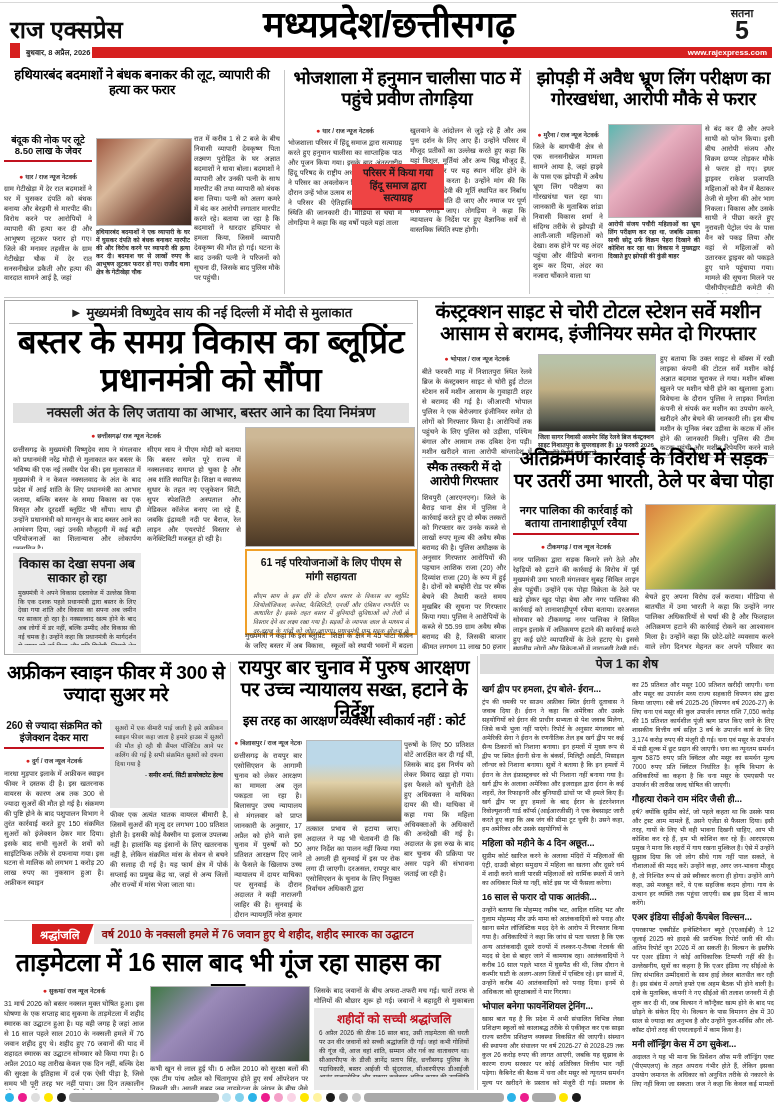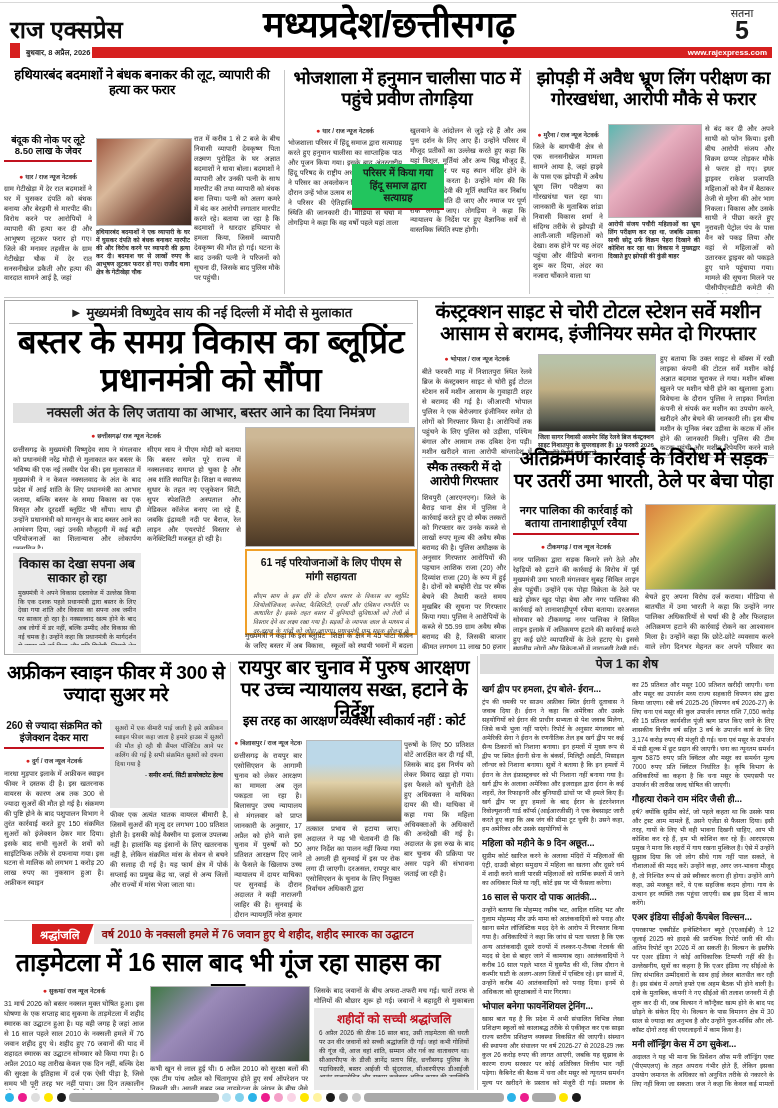--- a/index.html
+++ b/index.html
@@ -43,21 +43,21 @@
   <div class="abs" style="left:10px;top:12px;font-size:24px;font-weight:bold;color:#0c0c0c">राज एक्सप्रेस</div>
   <div class="abs" style="left:10px;top:43px;width:10px;height:15px;background:#d6201f"></div>
   <div class="abs" style="left:26px;top:47px;font-size:7.5px;font-weight:bold;color:#222">बुधवार, 8 अप्रैल, 2026</div>
 
   <div class="abs mastbar" style="left:92px;top:47px;width:680px;height:11px;display:flex;justify-content:flex-end;align-items:center">
     <span style="color:#fff;font-size:8px;font-weight:bold;padding-right:5px">www.rajexpress.com</span>
   </div>
 
   <div class="abs hl" style="left:174px;top:4px;width:430px;font-size:36px;font-weight:bold">मध्यप्रदेश/छत्तीसगढ़</div>
 
-  <div class="abs" style="left:716px;top:5px;width:52px;text-align:center;font-size:11px;font-weight:normal">सतना</div>
+  <div class="abs" style="left:716px;top:5px;width:52px;text-align:center;font-size:11px;font-weight:bold">सतना</div>
   <div class="abs" style="left:716px;top:16px;width:52px;text-align:center;font-size:25px;font-weight:bold">5</div>
 
   <div class="vline" style="left:284px;top:70px;height:224px"></div>
   <div class="vline" style="left:529px;top:70px;height:224px"></div>
   <div class="hline" style="left:4px;top:297px;width:770px"></div>
 
   <div class="abs" style="left:4px;top:68px;width:276px;height:226px">
     <div class="hl" style="font-size:13px">हथियारबंद बदमाशों ने बंधक बनाकर की लूट, व्यापारी की हत्या कर फरार</div>
     <div class="abs subred" style="left:0;top:66px;width:88px;font-size:9.5px">बंदूक की नोक पर लूटे 8.50 लाख के जेवर</div>
     <div class="abs byline" style="left:0;top:104px;width:88px">
@@ -69,21 +69,21 @@
     <div class="abs body" style="left:190px;top:66px;width:86px;height:160px">रात में करीब 1 से 2 बजे के बीच निवासी व्यापारी देवकृष्ण पिता लक्ष्मण पुरोहित के घर अज्ञात बदमाशों ने धावा बोला। बदमाशों ने व्यापारी और उनकी पत्नी के साथ मारपीट की तथा व्यापारी को बंधक बना लिया। पत्नी को अलग कमरे में बंद कर आरोपी लगातार मारपीट करते रहे। बताया जा रहा है कि बदमाशों ने धारदार हथियार से हमला किया, जिसमें व्यापारी देवकृष्ण की मौत हो गई। घटना के बाद उनकी पत्नी ने परिजनों को सूचना दी, जिसके बाद पुलिस मौके पर पहुंची।</div>
   </div>
 
   <div class="abs" style="left:288px;top:68px;width:238px;height:226px">
     <div class="hl" style="font-size:18px">भोजशाला में हनुमान चालीसा पाठ में पहुंचे प्रवीण तोगड़िया</div>
     <div class="abs byline" style="left:0;top:58px;width:114px">
       <span class="rdot">●</span><span>धार / राज न्यूज नेटवर्क</span>
     </div>
     <div class="abs body" style="left:0;top:70px;width:114px;height:156px">भोजशाला परिसर में हिंदू समाज द्वारा सत्याग्रह करते हुए हनुमान चालीसा का साप्ताहिक पाठ और पूजन किया गया। इसके बाद अंतरराष्ट्रीय हिंदू परिषद के राष्ट्रीय अध्यक्ष प्रवीण तोगड़िया ने परिसर का अवलोकन किया। अवलोकन के दौरान उन्हें भोज उत्सव समिति के गोपाल शर्मा ने परिसर की ऐतिहासिकता और वर्तमान स्थिति की जानकारी दी। मीडिया से चर्चा में तोगड़िया ने कहा कि वह वर्षों पहले यहां ताला</div>
     <div class="abs body" style="left:122px;top:58px;width:116px;height:168px">खुलवाने के आंदोलन से जुड़े रहे हैं और अब पुनः दर्शन के लिए आए हैं। उन्होंने परिसर में मौजूद प्रतीकों का उल्लेख करते हुए कहा कि यहां त्रिशूल, मूर्तियां और अन्य चिह्न मौजूद हैं, जिनके आधार पर यह स्थान मंदिर होने के साक्ष्य प्रस्तुत करता है। उन्होंने मांग की कि परिसर में वाग्देवी की मूर्ति स्थापित कर निर्बाध पूजा की अनुमति दी जाए और नमाज पर पूर्ण रोक लगाई जाए। तोगड़िया ने कहा कि न्यायालय के निर्देश पर हुए वैज्ञानिक सर्वे से वास्तविक स्थिति स्पष्ट होगी।</div>
-    <div class="abs" style="left:64px;top:96px;width:84px;background:#22c55e;padding:3px 4px;font-size:10px;font-weight:bold;text-align:center;line-height:1.25;border-bottom:2px solid #b01116">परिसर में किया गया हिंदू समाज द्वारा सत्याग्रह</div>
+    <div class="abs" style="left:64px;top:96px;width:84px;background:#ef4444;padding:3px 4px;font-size:10px;font-weight:bold;text-align:center;line-height:1.25;border-bottom:2px solid #b01116">परिसर में किया गया हिंदू समाज द्वारा सत्याग्रह</div>
   </div>
 
   <div class="abs" style="left:533px;top:68px;width:241px;height:226px">
     <div class="hl" style="font-size:18px">झोपड़ी में अवैध भ्रूण लिंग परीक्षण का गोरखधंधा, आरोपी मौके से फरार</div>
     <div class="abs byline" style="left:0;top:62px;width:70px">
       <span class="rdot">●</span><span>मुरैना / राज न्यूज नेटवर्क</span>
     </div>
     <div class="abs body" style="left:0;top:74px;width:70px;height:152px">जिले के बागचीनी क्षेत्र से एक सनसनीखेज मामला सामने आया है, जहां हाइवे के पास एक झोपड़ी में अवैध भ्रूण लिंग परीक्षण का गोरखधंधा चल रहा था। जानकारी के मुताबिक शांडा निवासी विकास शर्मा ने संदिग्ध तरीके से झोपड़ी में आती-जाती महिलाओं को देखा। शक होने पर वह अंदर पहुंचा और वीडियो बनाना शुरू कर दिया, अंदर का नजारा चौंकाने वाला था</div>
     <div class="photo" style="left:75px;top:56px;width:92px;height:92px;background:linear-gradient(135deg,#5cb8b0,#e8b0c0 40%,#c9859c 70%,#7a5e66)"></div>
     <div class="abs cap" style="left:75px;top:152px;width:92px;height:74px">आरोपी संजय पचौरी महिलाओं का भ्रूण लिंग परीक्षण कर रहा था, जबकि उसका साथी छोटू उर्फ विक्रम पेहरा दिखाने की कोशिश कर रहा था। विकास ने मुख्यद्वार दिखाते हुए झोपड़ी की कुंडी बाहर</div>
@@ -143,21 +143,21 @@
     <div class="abs body" style="left:0;top:107px;width:126px;height:95px">नगर पालिका द्वारा सड़क किनारे लगे ठेले और रेहड़ियों को हटाने की कार्रवाई के विरोध में पूर्व मुख्यमंत्री उमा भारती मंगलवार सुबह सिविल लाइन क्षेत्र पहुंचीं। उन्होंने एक पोहा विक्रेता के ठेले पर खड़े होकर खुद पोहा बेचा और नगर पालिका की कार्रवाई को तानाशाहीपूर्ण रवैया बताया। दरअसल सोमवार को टीकमगढ़ नगर पालिका ने सिविल लाइन इलाके में अतिक्रमण हटाने की कार्रवाई करते हुए कई छोटे व्यापारियों के ठेले हटाए थे। इससे स्थानीय लोगों और विक्रेताओं में नाराजगी देखी गई। इसी के विरोध में उमा भारती ने मौके पर पहुंचकर प्रतीकात्मक रूप से पोहा</div>
     <div class="photo" style="left:132px;top:56px;width:129px;height:84px;background:linear-gradient(135deg,#d9803f,#e8c75a 32%,#7a9a4a 58%,#4a3a30)"></div>
     <div class="abs body" style="left:132px;top:144px;width:129px;height:58px">बेचते हुए अपना विरोध दर्ज कराया। मीडिया से बातचीत में उमा भारती ने कहा कि उन्होंने नगर पालिका अधिकारियों से चर्चा की है और फिलहाल अतिक्रमण हटाने की कार्रवाई रोकने का आश्वासन मिला है। उन्होंने कहा कि छोटे-छोटे व्यवसाय करने वाले लोग दिनभर मेहनत कर अपने परिवार का भरण-पोषण करते हैं, ऐसे में इस तरह की कार्रवाई अमानवीय है।</div>
   </div>
 
   <div class="abs" style="left:480px;top:654px;width:294px;height:436px">
     <div style="background:#dcdcdc;height:20px;text-align:center;font-weight:bold;font-size:12.5px;line-height:20px">पेज 1 का शेष</div>
     <div class="abs" style="left:2px;top:26px;width:142px;height:408px;overflow:hidden">
       <div class="p1r-title" style="margin-top:4px">खर्ग द्वीप पर हमला, ट्रंप बोले- ईरान...</div>
       <div class="p1r-text">ट्रंप की धमकी पर साउथ अफ्रीका स्थित ईरानी दूतावास ने जवाब दिया है। ईरान ने कहा कि अमेरिका और उसके सहयोगियों को ईरान की प्राचीन सभ्यता से पेश जवाब मिलेगा, जिसे कभी भुला नहीं पाएंगे। रिपोर्ट के अनुसार मंगलवार को अमेरिकी सेना ने ईरान के रणनीतिक तेल हब खर्ग द्वीप पर कई सैन्य ठिकानों को निशाना बनाया। इन हमलों में मुख्य रूप से द्वीप पर स्थित ईरानी सेना के बंकर्स, मिलिट्री आईटी, मिसाइल लॉन्चर को निशाना बनाया। सूत्रों ने बताया है कि इन हमलों में ईरान के तेल इंफ्रास्ट्रक्चर को भी निशाना नहीं बनाया गया है। खर्ग द्वीप के अलावा अमेरिका और इजराइल द्वारा ईरान के कई शहरों, तेल रिफाइनरी और बुनियादी ढांचों पर भी हमले किए हैं। खर्ग द्वीप पर हुए हमलों के बाद ईरान के इंटरनेशनल रिवोल्यूशनरी गार्ड कॉर्प्स (आईआरजीसी) ने एक वेबसाइट जारी करते हुए कहा कि अब जंग की सीमा टूट चुकी है। उसने कहा, हम अमेरिका और उसके सहयोगियों के</div>
-      <div class="p1r-title">महिला को महीने के 9 दिन अछूत...</div>
+      <div class="p1r-title">महिला को महीने के 4 दिन अछूत...</div>
       <div class="p1r-text">सुप्रीम कोर्ट खारिज करने के अलावा मंदिरों में महिलाओं की एंट्री, दाउदी बोहरा समुदाय में महिला का खतना और दूसरे धर्म में शादी करने वाली पारसी महिलाओं को धार्मिक स्थलों में जाने का अधिकार मिले या नहीं, कोर्ट इस पर भी फैसला करेगा।</div>
       <div class="p1r-title">16 साल से फरार दो पाक आतंकी...</div>
       <div class="p1r-text">उन्होंने बताया कि मोहम्मद नसीब भट, आदिल राशिद भट और गुलाम मोहम्मद मीर उर्फ मामा को आतंकवादियों को पनाह और खाना समेत लॉजिस्टिक मदद देने के आरोप में गिरफ्तार किया गया है। अधिकारियों ने कहा कि जांच से पता चलता है कि एक अन्य आतंकवादी दूसरे राज्यों में लश्कर-ए-तैयबा नेटवर्क की मदद से देश से बाहर जाने में कामयाब रहा। आतंकवादियों ने करीब 16 साल पहले भारत में घुसपैठ की थी, जिस दौरान वे कश्मीर घाटी के अलग-अलग जिलों में एक्टिव रहे। इन सालों में, उन्होंने करीब 40 आतंकवादियों को पनाह दिया। इनमें से अधिकतर को सुरक्षाबलों ने मार गिराया।</div>
       <div class="p1r-title">भोपाल बनेगा फायनेंशियल ट्रेनिंग...</div>
       <div class="p1r-text">खास बात यह है कि प्रदेश में अभी संचालित विभिन्न लेखा प्रशिक्षण स्कूलों को कालाबद्ध तरीके से एकीकृत कर एक साझा राज्य स्तरीय प्रशिक्षण व्यवस्था विकसित की जाएगी। संस्थान की स्थापना और संचालन पर वर्ष 2026-27 से 2028-29 तक कुल 26 करोड़ रुपए की लागत आएगी, जबकि यह सुझाव के कारण राज्य सरकार पर कोई अतिरिक्त वित्तीय भार नहीं पड़ेगा। कैबिनेट की बैठक में चना और मसूर को न्यूनतम समर्थन मूल्य पर खरीदने के प्रस्ताव को मंजूरी दी गई। प्रस्ताव के अनुसार चना कुल उत्पादन</div>
     </div>
     <div class="abs" style="left:152px;top:26px;width:142px;height:408px;overflow:hidden">
       <div class="p1r-text">का 25 प्रतिशत और मसूर 100 प्रतिशत खरीदी जाएगी। चना और मसूर का उपार्जन मध्य राज्य सहकारी विपणन संघ द्वारा किया जाएगा। रबी वर्ष 2025-26 (विपणन वर्ष 2026-27) के लिए चना एवं मसूर की कुल उपार्जन लागत राशि 7,050 करोड़ की 15 प्रतिशत कार्यशील पूंजी ऋण प्राप्त किए जाने के लिए शासकीय वित्तीय वर्ष सहित 3 वर्ष के उपार्जन कार्य के लिए 3,174 करोड़ रुपए की मंजूरी दी गई। चना एवं मसूर के उपार्जन में मंडी शुल्क में छूट प्रदान की जाएगी। चना का न्यूनतम समर्थन मूल्य 5875 रुपए प्रति क्विंटल और मसूर का समर्थन मूल्य 7000 रुपए प्रति क्विंटल निर्धारित है। कृषि विभाग के अधिकारियों का कहना है कि चना मसूर के एमएसपी पर उपार्जन की तारीख जल्द घोषित की जाएगी।</div>
       <div class="p1r-title">गौहत्या रोकने राम मंदिर जैसी ही...</div>
       <div class="p1r-text">हर्ष? क्योंकि सुप्रीम कोर्ट, जो पहले कहता था कि उसके पास और ट्रस्ट आम मामले हैं, उसने एजेंडा से फैसला दिया। इसी तरह, गायों के लिए भी वही भावना दिखनी चाहिए, आप भी कोशिश कर रहे हैं, हम भी कोशिश कर रहे हैं। आरएसएस प्रमुख ने माना कि शहरों में गाय रखना मुश्किल है। ऐसे में उन्होंने सुझाव दिया कि जो लोग सीधे गाय नहीं पाल सकते, वे गौशालाओं की मदद करें। उन्होंने कहा, अगर जन-भावना मौजूद है, तो निश्चित रूप से उसे स्वीकार करना ही होगा। उन्होंने आगे कहा, उसे मजबूत करें, ये एक सहजिक कदम होगा। गाय के उत्थान हर व्यक्ति तक पहुंचा जाएगी। सब इस दिशा में काम करेंगे।</div>

